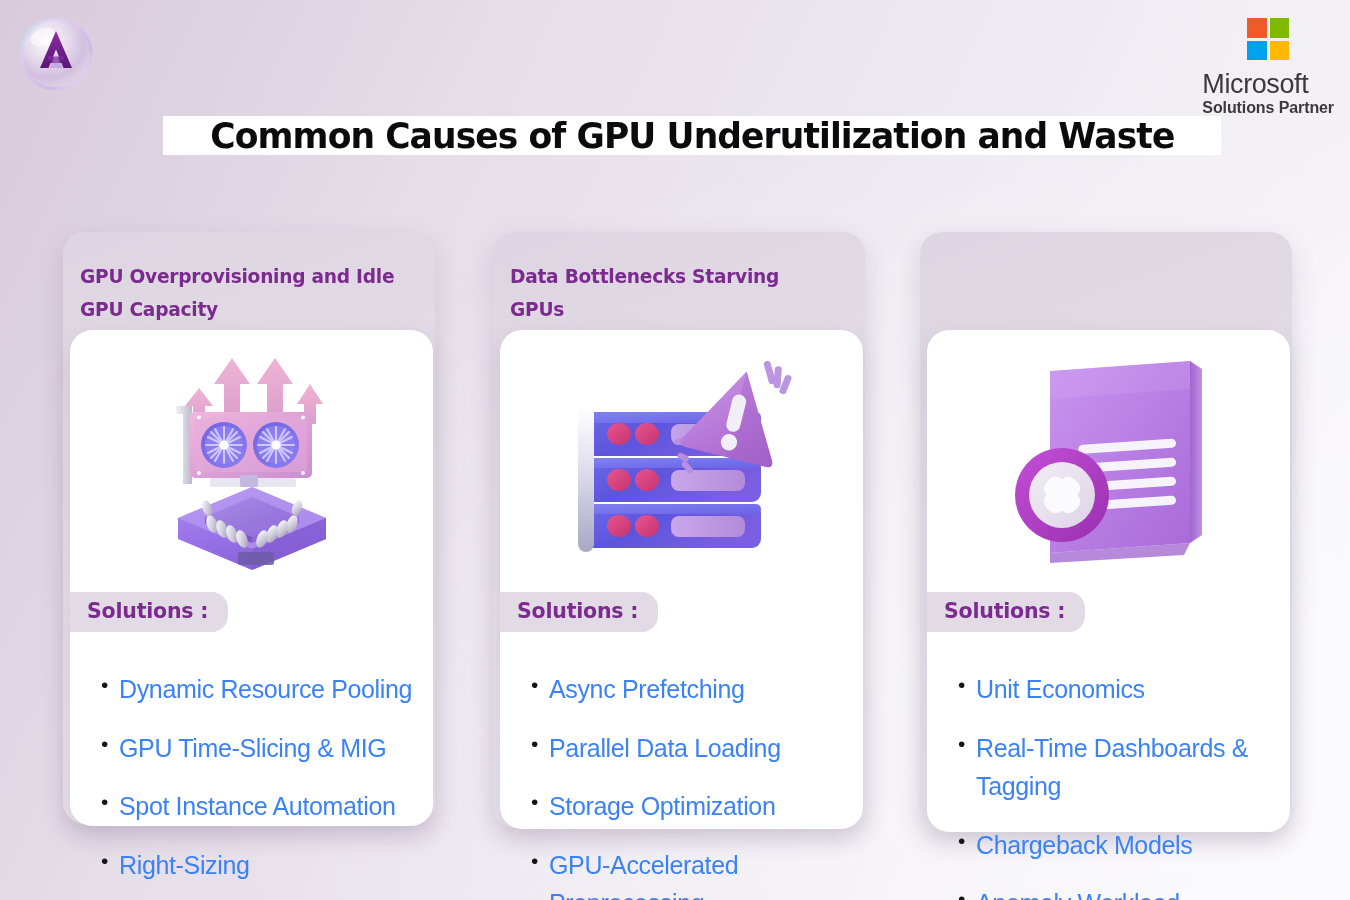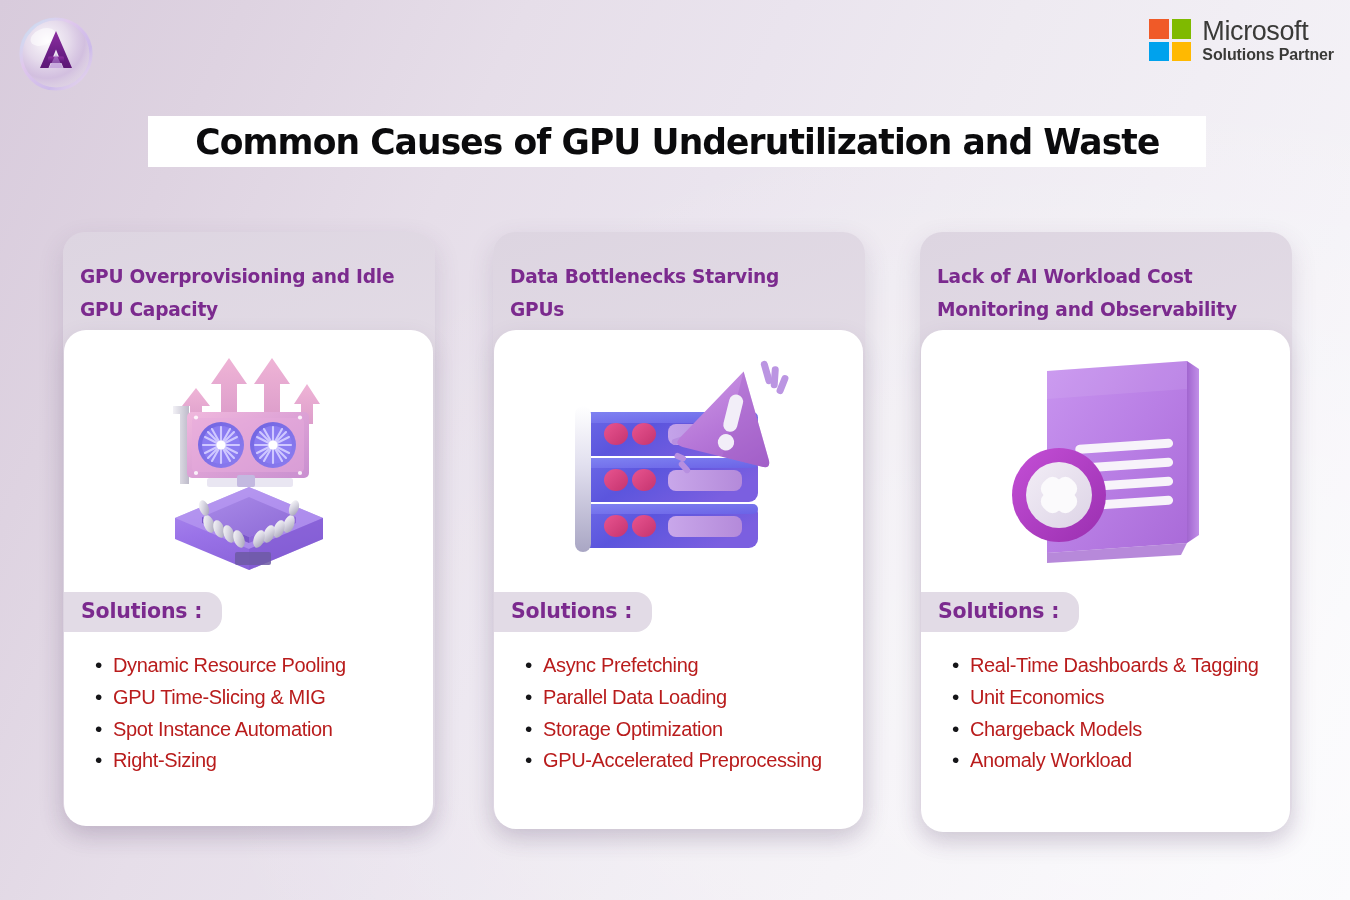--- a/index.html
+++ b/index.html
@@ -57,20 +57,21 @@
 
   
   .ms-logo {
     position: absolute;
     right: 16px;
     top: 18px;
     display: flex;
     align-items: center;
     gap: 11px;
     z-index: 6;
+    flex-direction: column;
   }
   .ms-squares {
     width: 42px;
     height: 42px;
     display: grid;
     grid-template-columns: 1fr 1fr;
     grid-template-rows: 1fr 1fr;
     gap: 3px;
   }
   .ms-squares i { display: block; }
@@ -89,24 +90,24 @@
     font-size: 16px;
     font-weight: 700;
     letter-spacing: -0.1px;
     color: #3a3a38;
     margin-top: 1px;
   }
 
   
   .headline-banner {
     position: absolute;
-    left: 148px;
+    left: 163px;
     top: 116px;
     width: 1058px;
-    height: 51px;
+    height: 39px;
     background: #ffffff;
     display: flex;
     align-items: center;
     justify-content: center;
     z-index: 5;
   }
   .headline-text {
     font-family: "DejaVu Sans", sans-serif;
     font-size: 35px;
     font-weight: 700;
@@ -146,21 +147,21 @@
     font-weight: 700;
     line-height: 1.78;
     letter-spacing: -0.25px;
     color: #7b2a8e;
   }
   .card.c3 .card-title { padding-right: 10px; }
 
   
   .card-body {
     position: absolute;
-    left: 1px;
+    left: 7px;
     right: 2px;
     bottom: -2px;
     background: #ffffff;
     border-radius: 22px;
     box-shadow: 0 8px 22px rgba(86,58,100,.13);
   }
   .card.c1 .card-body { top: 98px; }
   .card.c2 .card-body { top: 98px; }
   .card.c3 .card-body { top: 98px; }
 
@@ -190,26 +191,27 @@
     color: #7b2a8e;
   }
 
   
   .sol-list {
     list-style: none;
     padding: 18px 16px 24px 31px;
   }
   .sol-list li {
     position: relative;
-    font-size: 20px;
+    font-size: 25px;
     line-height: 1.54;
-    color: #b91c1c;
+    color: #3b82f6;
     letter-spacing: -0.35px;
     margin-bottom: 1px;
     padding-left: 18px;
+    margin-top: 20px;
   }
   .sol-list li::before {
     content: "•";
     position: absolute;
     left: 0;
     top: -1px;
     font-size: 21px;
     color: #151518;
   }
 
@@ -495,21 +497,20 @@
         <ul class="sol-list">
           <li>Async Prefetching</li>
           <li>Parallel Data Loading</li>
           <li>Storage Optimization</li>
           <li>GPU-Accelerated Preprocessing</li>
         </ul>
       </div>
     </div>
 
     <div class="card c3">
-      <div class="card-title">Lack of AI Workload Cost Monitoring and Observability</div>
       <div class="card-body">
 
         <div class="illo">
           <svg width="230" height="230" viewBox="0 0 230 230" aria-hidden="true">
             <defs>
               <linearGradient id="docG" x1="0" y1="0" x2="1" y2="1">
                 <stop offset="0%" stop-color="#c894ef"></stop>
                 <stop offset="50%" stop-color="#b97fe5"></stop>
                 <stop offset="100%" stop-color="#a96ad8"></stop>
               </linearGradient>
@@ -547,22 +548,22 @@
             <g transform="rotate(45 68 148)">
               <rect x="57" y="128" width="22" height="40" rx="9" fill="#fbfafc"></rect>
               <rect x="48" y="137" width="40" height="22" rx="9" fill="#fbfafc"></rect>
             </g>
           </svg>
         </div>
 
         <div class="solutions-pill">Solutions :</div>
 
         <ul class="sol-list">
+          <li>Unit Economics</li>
           <li>Real-Time Dashboards &amp; Tagging</li>
-          <li>Unit Economics</li>
           <li>Chargeback Models</li>
           <li>Anomaly Workload</li>
         </ul>
       </div>
     </div>
 
   </div>
 </div>
 
 </body></html>

